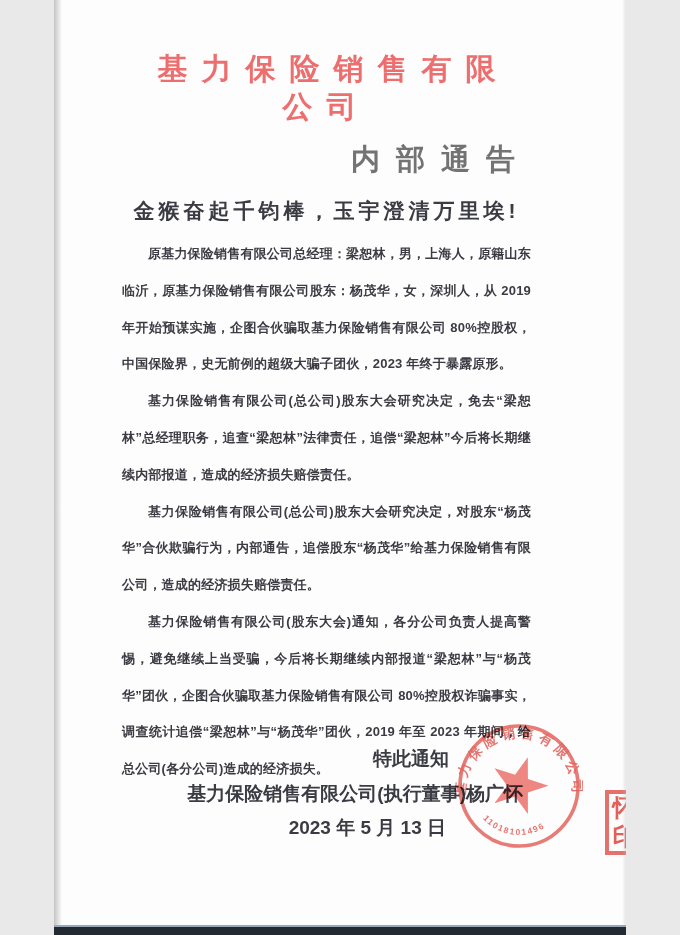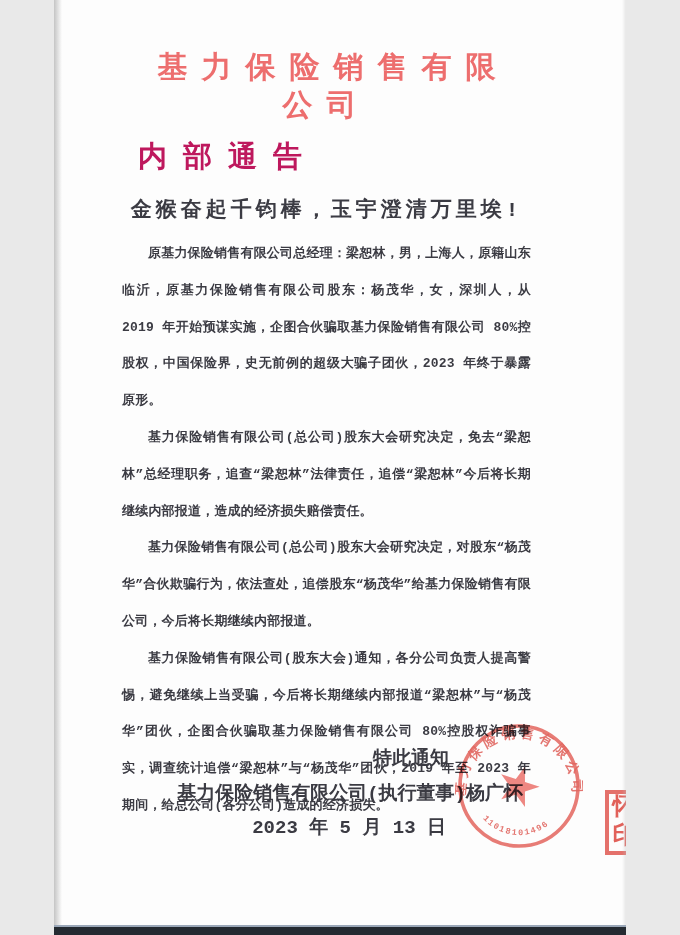--- a/index.html
+++ b/index.html
@@ -1,32 +1,32 @@
 <!DOCTYPE html>
 <html><head>
 <meta charset="utf-8">
 <style>
   html,body{margin:0;padding:0;background:#e9e9e9;}
   .page{
     position:relative;width:572px;height:935px;margin:0 auto;
     background:#fdfdfd;overflow:hidden;
-    font-family:Liberation Mono, monospace;color:#3b3b43;
+    font-family:Liberation Sans, sans-serif;color:#3b3b43;
   }
   
   .edge-left{position:absolute;left:0;top:0;width:8px;height:935px;
     background:linear-gradient(to right,rgba(150,150,150,.55),rgba(255,255,255,0));pointer-events:none;}
   .edge-right{position:absolute;right:0;top:0;width:4px;height:935px;
     background:linear-gradient(to left,rgba(190,190,190,.35),rgba(255,255,255,0));pointer-events:none;}
   .edge-bottom{position:absolute;left:0;bottom:0;width:680px;height:8px;
     background:#242a31;border-top:2px solid #9aa7b8;}
   
   .doc{position:absolute;left:0;top:0;right:0;padding:50px 95px 0 68px;}
   .title1{margin:0;text-align:center;color:#ed6e6e;font-size:30px;font-weight:bold;
     letter-spacing:14px;text-indent:14px;line-height:38px;}
-  .title2{margin:15px 0 0;text-align:left;color:#be185d;font-size:29px;font-weight:bold;
+  .title2{margin:15px 0 0;text-align:right;color:#737373;font-size:29px;font-weight:bold;
     letter-spacing:16px;text-indent:16px;line-height:36px;}
   .slogans{margin-top:15px;}
   .slogan{margin:4px;text-align:center;font-size:21px;font-weight:bold;
     letter-spacing:4px;line-height:37px;}
   .bodytext{margin-top:7px;}
   .bodytext p{margin:0;font-size:13px;font-weight:600;line-height:36.8px;
     text-align:justify;text-indent:2em;letter-spacing:.2px;}
   
   .closing{position:absolute;left:72px;right:95px;top:742px;
     font-size:19px;font-weight:600;line-height:34.5px;text-align:right;}
@@ -56,21 +56,21 @@
     <h1 class="title1">基力保险销售有限公司</h1>
     <h2 class="title2">内部通告</h2>
 
     <div class="slogans">
       <p class="slogan">金猴奋起千钧棒，玉宇澄清万里埃!</p>
     </div>
 
     <div class="bodytext">
       <p>原基力保险销售有限公司总经理：梁恕林，男，上海人，原籍山东临沂，原基力保险销售有限公司股东：杨茂华，女，深圳人，从 2019 年开始预谋实施，企图合伙骗取基力保险销售有限公司 80%控股权，中国保险界，史无前例的超级大骗子团伙，2023 年终于暴露原形。</p>
       <p>基力保险销售有限公司(总公司)股东大会研究决定，免去“梁恕林”总经理职务，追查“梁恕林”法律责任，追偿“梁恕林”今后将长期继续内部报道，造成的经济损失赔偿责任。</p>
-      <p>基力保险销售有限公司(总公司)股东大会研究决定，对股东“杨茂华”合伙欺骗行为，依法查处，追偿股东“杨茂华”给基力保险销售有限公司，今后将长期继续内部报道。</p>
+      <p>基力保险销售有限公司(总公司)股东大会研究决定，对股东“杨茂华”合伙欺骗行为，内部通告，追偿股东“杨茂华”给基力保险销售有限公司，造成的经济损失赔偿责任。</p>
       <p>基力保险销售有限公司(股东大会)通知，各分公司负责人提高警惕，避免继续上当受骗，今后将长期继续内部报道“梁恕林”与“杨茂华”团伙，企图合伙骗取基力保险销售有限公司 80%控股权诈骗事实，调查统计追偿“梁恕林”与“杨茂华”团伙，2019 年至 2023 年期间，给总公司(各分公司)造成的经济损失。</p>
     </div>
   </div>
 
   <div class="closing">
     <div class="c-notice">特此通知</div>
     <div class="c-sign">基力保险销售有限公司(执行董事)杨广怀</div>
     <div class="c-date">2023 年 5 月 13 日</div>
   </div>
 

